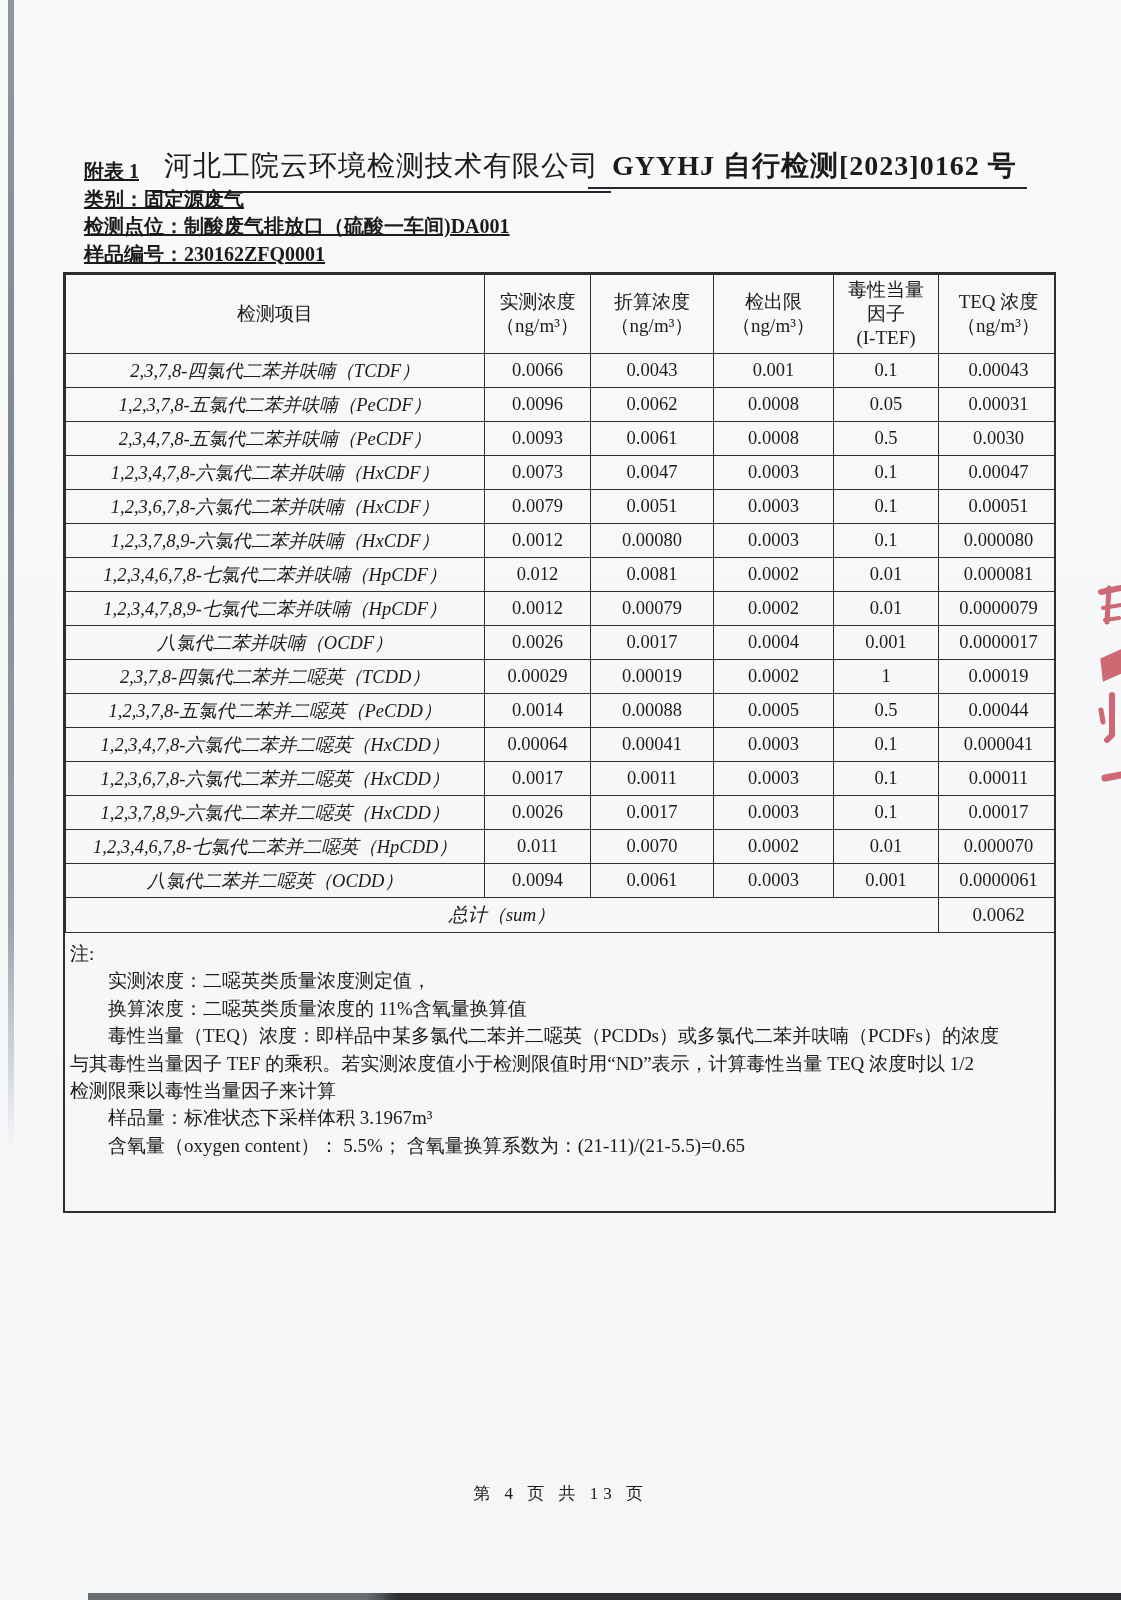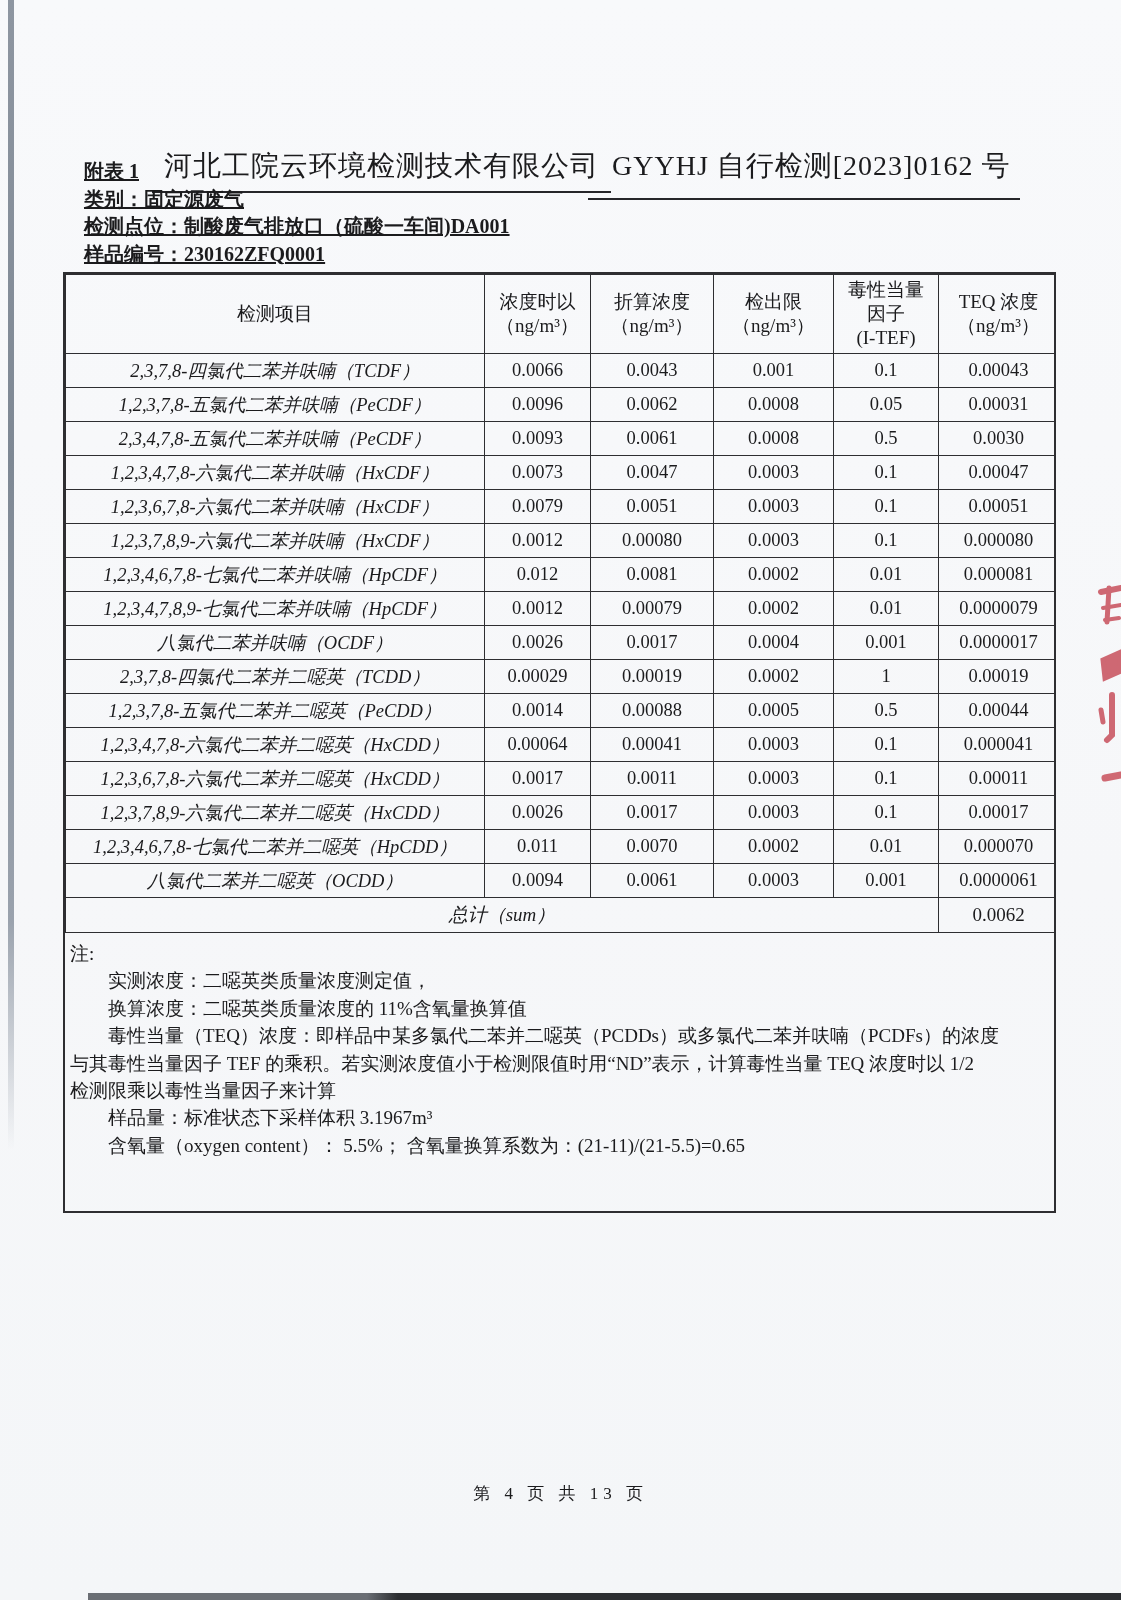--- a/index.html
+++ b/index.html
@@ -17,21 +17,21 @@
     position:absolute;left:8px;top:0;width:6px;height:1150px;
     background:linear-gradient(180deg,#8e96a1 0%,#7e8894 40%,#9aa2ad 80%,rgba(154,162,173,0) 100%);
   }
   .scan-bar-bottom{
     position:absolute;left:88px;bottom:0;height:7px;width:1033px;
     background:linear-gradient(90deg,#6a6e74 0%,#6a6e74 27%,#2c2e31 30%,#2c2e31 100%);
   }
   
   .hdr{position:absolute;top:103px;font-size:28px;letter-spacing:1px;white-space:nowrap;margin-top:44px;}
   .hdr-left{left:152px;padding:0 12px 6px 12px;border-bottom:2px solid #26262a;}
-  .hdr-right{left:588px;padding:0 10px 13px 24px;border-bottom:2px solid #26262a;}
+  .hdr-right{left:588px;padding:0 10px 2px 24px;border-bottom:2px solid #26262a;font-weight:bold;}
   
   .title-block{position:absolute;left:84px;top:158px;font-weight:bold;font-size:20px;line-height:27.5px;white-space:nowrap;text-decoration:underline;}
   
   .doc-box{
     position:absolute;left:63px;top:272px;width:993px;height:941px;
     border:2px solid #2e2e31;box-sizing:border-box;overflow:hidden;
   }
   table.meas{width:100%;border-collapse:collapse;table-layout:fixed;}
   table.meas th,table.meas td{
     border:1.5px solid #2e2e31;
@@ -80,21 +80,21 @@
         <col style="width:419px">
           <col style="width:106px">
           <col style="width:123px">
         <col style="width:120px">
           <col style="width:105px">
           <col style="width:120px">
       </colgroup>
       <thead>
         <tr>
           <th>检测项目</th>
-          <th>浓度时以
+          <th>实测浓度
 （ng/m³）</th>
           <th>折算浓度
 （ng/m³）</th>
           <th>检出限
 （ng/m³）</th>
           <th>毒性当量
 因子
 (I-TEF)</th>
           <th>TEQ 浓度
 （ng/m³）</th>

